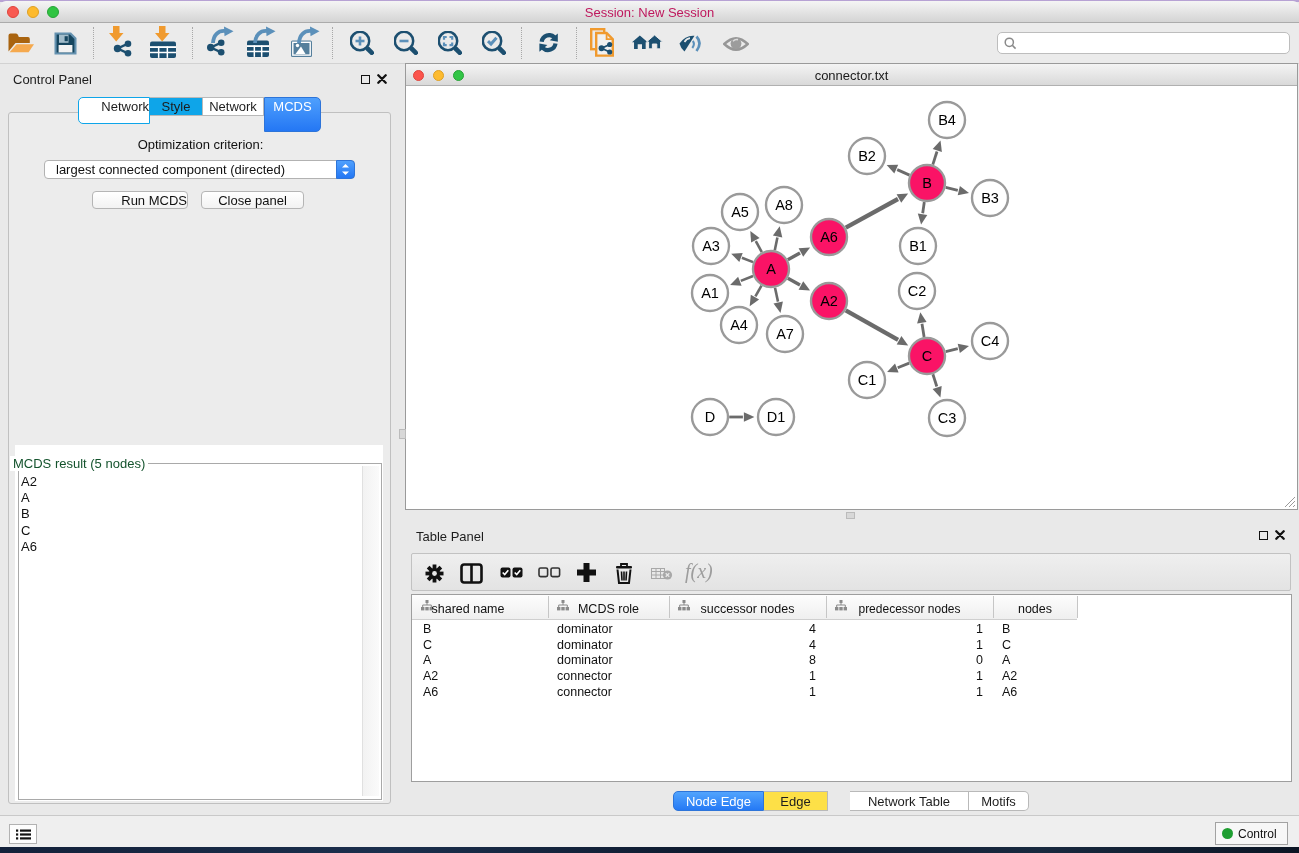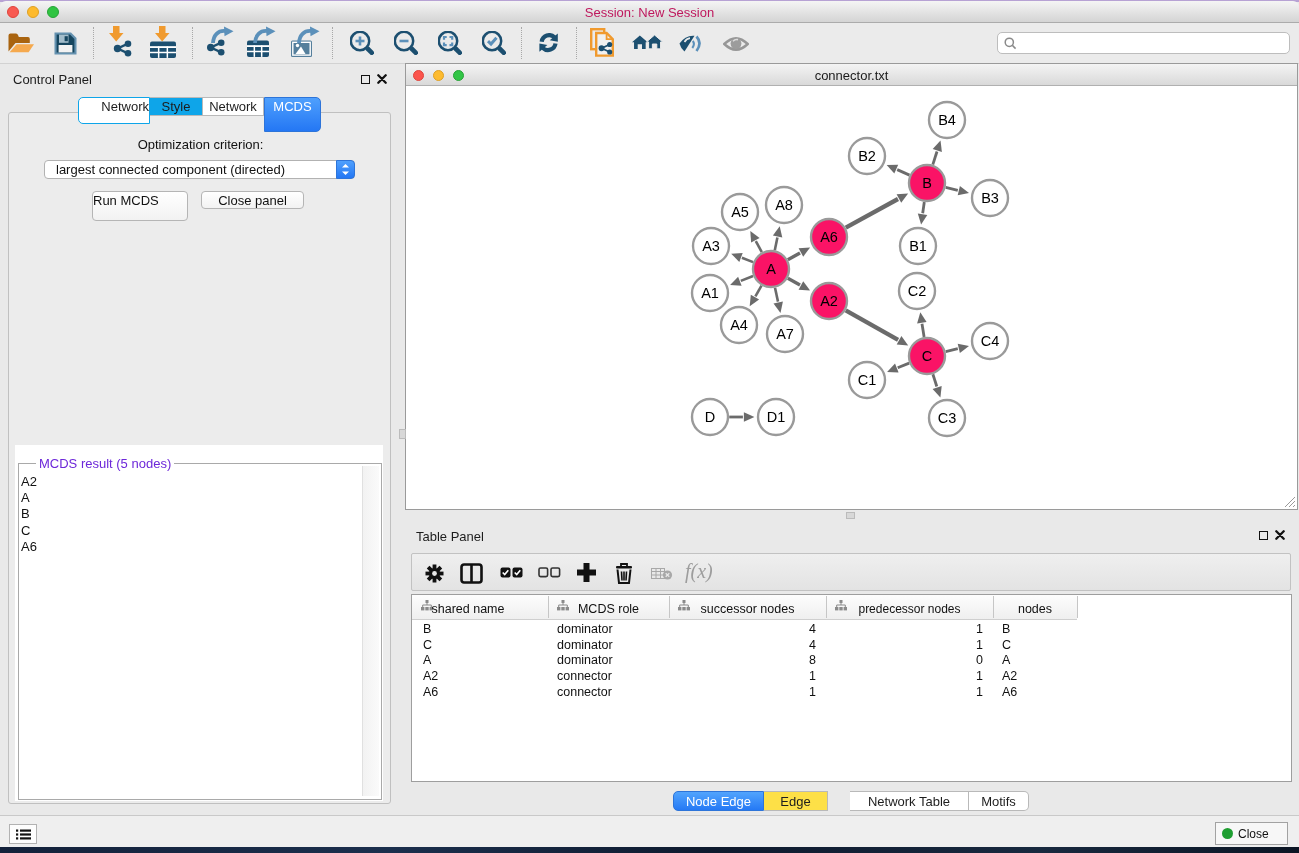--- a/index.html
+++ b/index.html
@@ -152,25 +152,25 @@
 <div style="position:absolute;left:203px;top:97px;width:61px;height:19px;box-sizing:border-box;background:#fff;color:#1d1d1d;border:1px solid #b9b9b9;border-left:none;font-size:13px;text-align:center;line-height:18px">Network</div>
 <div style="position:absolute;left:264px;top:97px;width:57px;height:35px;box-sizing:border-box;background:linear-gradient(#4fa0fd,#2477f4);color:#fff;border:1px solid #2d74d9;border-radius:0 5px 5px 0;font-size:13px;text-align:center;line-height:18px">MCDS</div>
 <div style="position:absolute;left:8px;top:137px;width:385px;text-align:center;font-size:13px;color:#111">Optimization criterion:</div>
 <div style="position:absolute;left:44px;top:160px;width:311px;height:19px;background:#fff;border:1px solid #b2b2b2;border-radius:4px;box-sizing:border-box"></div>
 <div style="position:absolute;left:56px;top:162px;font-size:13px;color:#111">largest connected component (directed)</div>
 <div style="position:absolute;left:336px;top:160px;width:19px;height:19px;background:linear-gradient(#4fa0fd,#2477f4);border:1px solid #2d74d9;border-radius:0 4px 4px 0;box-sizing:border-box"></div>
 <svg style="position:absolute;left:340px;top:163px" width="11" height="13" viewBox="0 0 11 13">
     <path d="M2 4.5 L5.5 1 L9 4.5 Z" fill="#fff"></path>
     <path d="M2 8.5 L5.5 12 L9 8.5 Z" fill="#fff"></path>
   </svg>
-<div style="position:absolute;left:92px;top:191px;width:96px;height:30px;background:linear-gradient(#ffffff,#f2f2f2);border:1px solid #b5b5b5;border-radius:4px;box-sizing:border-box;font-size:13px;text-align:left;line-height:17px;color:#111">Run MCDS</div>
+<div style="position:absolute;left:92px;top:191px;width:96px;height:18px;background:linear-gradient(#ffffff,#f2f2f2);border:1px solid #b5b5b5;border-radius:4px;box-sizing:border-box;font-size:13px;text-align:right;line-height:17px;color:#111">Run MCDS</div>
 <div style="position:absolute;left:201px;top:191px;width:103px;height:18px;background:linear-gradient(#ffffff,#f2f2f2);border:1px solid #b5b5b5;border-radius:4px;box-sizing:border-box;font-size:13px;text-align:center;line-height:17px;color:#111">Close panel</div>
 <div style="position:absolute;left:15px;top:445px;width:368px;height:356px;background:#fff"></div>
 <div style="position:absolute;left:18px;top:463px;width:362px;height:335px;border:1px solid #a9a9a9"></div>
-<div style="position:absolute;left:36px;top:456px;background:#fff;padding:0 3px;font-size:13px;color:#6d28d9">MCDS result (5 nodes)</div>
+<div style="position:absolute;left:10px;top:456px;background:#fff;padding:0 3px;font-size:13px;color:#14532d">MCDS result (5 nodes)</div>
 <div style="position:absolute;left:362px;top:466px;width:16px;height:330px;background:linear-gradient(90deg,#f2f2f2,#fafafa);border-left:1px solid #e0e0e0"></div>
 <div style="position:absolute;left:21px;top:474px;font-size:13px;color:#111">A2</div>
 <div style="position:absolute;left:21px;top:490.2px;font-size:13px;color:#111">A</div>
 <div style="position:absolute;left:21px;top:506.4px;font-size:13px;color:#111">B</div>
 <div style="position:absolute;left:21px;top:522.6px;font-size:13px;color:#111">C</div>
 <div style="position:absolute;left:21px;top:538.8000000000001px;font-size:13px;color:#111">A6</div>
 <div style="position:absolute;left:405px;top:63px;width:893px;height:447px;background:#fff;border:1px solid #9a9a9a;box-sizing:border-box"></div>
 <div style="position:absolute;left:406px;top:64px;width:891px;height:22px;background:linear-gradient(#f4f4f4,#d9d9d9);border-bottom:1px solid #b0b0b0;box-sizing:border-box"></div>
 <div style="position:absolute;left:412.5px;top:69.5px;width:11px;height:11px;border-radius:50%;background:#fb544c;border:0.5px solid #e0443c;box-sizing:border-box"></div>
 <div style="position:absolute;left:432.5px;top:69.5px;width:11px;height:11px;border-radius:50%;background:#fdbb2f;border:0.5px solid #dfa023;box-sizing:border-box"></div>
@@ -434,13 +434,13 @@
       <rect x="0" y="0.5" width="2.2" height="2.2"></rect>
       <rect x="0" y="4.4" width="2.2" height="2.2"></rect>
       <rect x="0" y="8.3" width="2.2" height="2.2"></rect>
 <rect x="4" y="0.5" width="11" height="2.2"></rect>
       <rect x="4" y="4.4" width="11" height="2.2"></rect>
       <rect x="4" y="8.3" width="11" height="2.2"></rect>
     </g>
   </svg>
 <div style="position:absolute;left:1215px;top:822px;width:73px;height:23px;background:#f7f7f7;border:1px solid #a2a2a2;box-sizing:border-box"></div>
 <div style="position:absolute;left:1222px;top:828px;width:11px;height:11px;border-radius:50%;background:#1e9e31"></div>
-<div style="position:absolute;left:1238px;top:827px;font-size:12px;color:#111">Close</div>
+<div style="position:absolute;left:1238px;top:827px;font-size:12px;color:#111">Control</div>
 <div style="position:absolute;left:0;top:847px;width:1299px;height:6px;background:linear-gradient(90deg,#13213a,#1b2f4d 30%,#0e1a2e 55%,#18293f 80%,#0b1524)"></div>
 </body></html>

